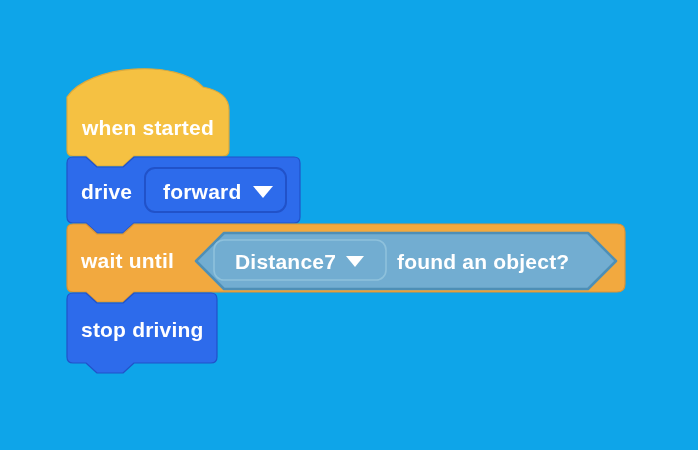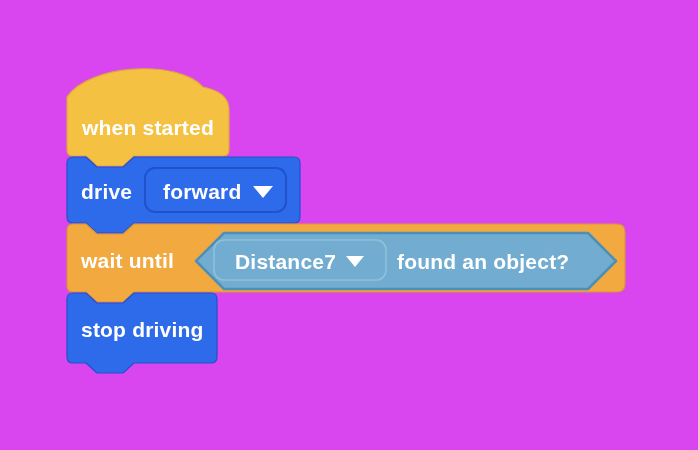--- a/index.html
+++ b/index.html
@@ -1,20 +1,20 @@
 <!DOCTYPE html>
 <html><head>
 <meta charset="utf-8">
 <style>
   html, body { margin: 0; padding: 0; background: #ffffff; }
   .canvas {
     position: relative;
     width: 698px;
     height: 450px;
-    background: #d946ef;
+    background: #0ea5e9;
     overflow: hidden;
     font-family: "Liberation Sans", sans-serif;
   }
   svg { display: block; }
   .block-label {
     font-family: "Liberation Sans", sans-serif;
     font-size: 21px;
     font-weight: 700;
     fill: #ffffff;
     letter-spacing: 0.2px;

